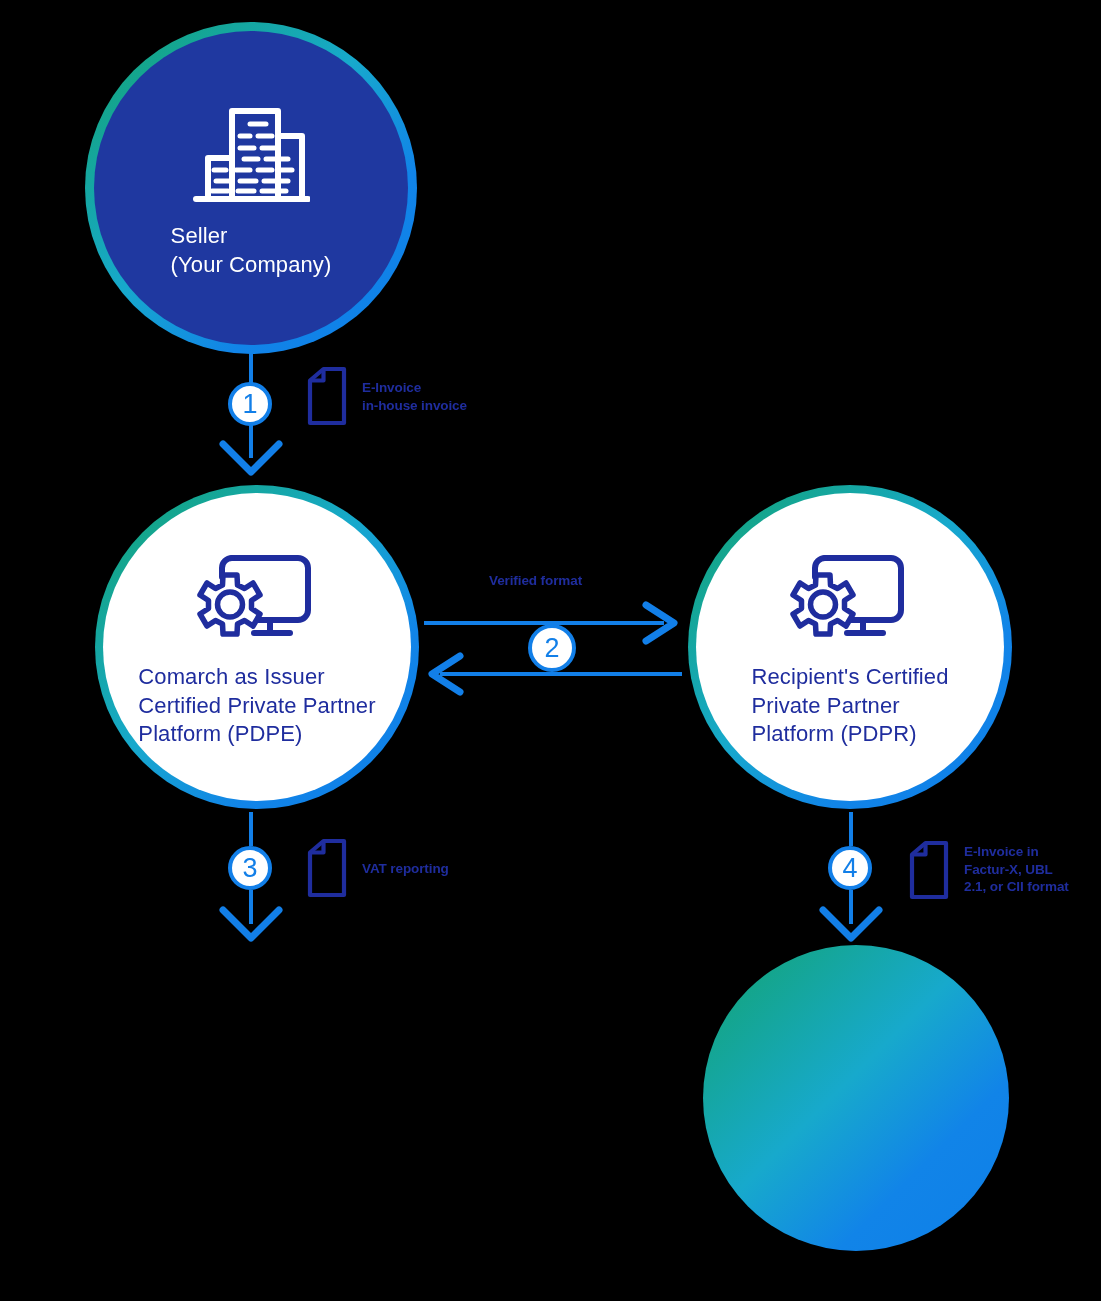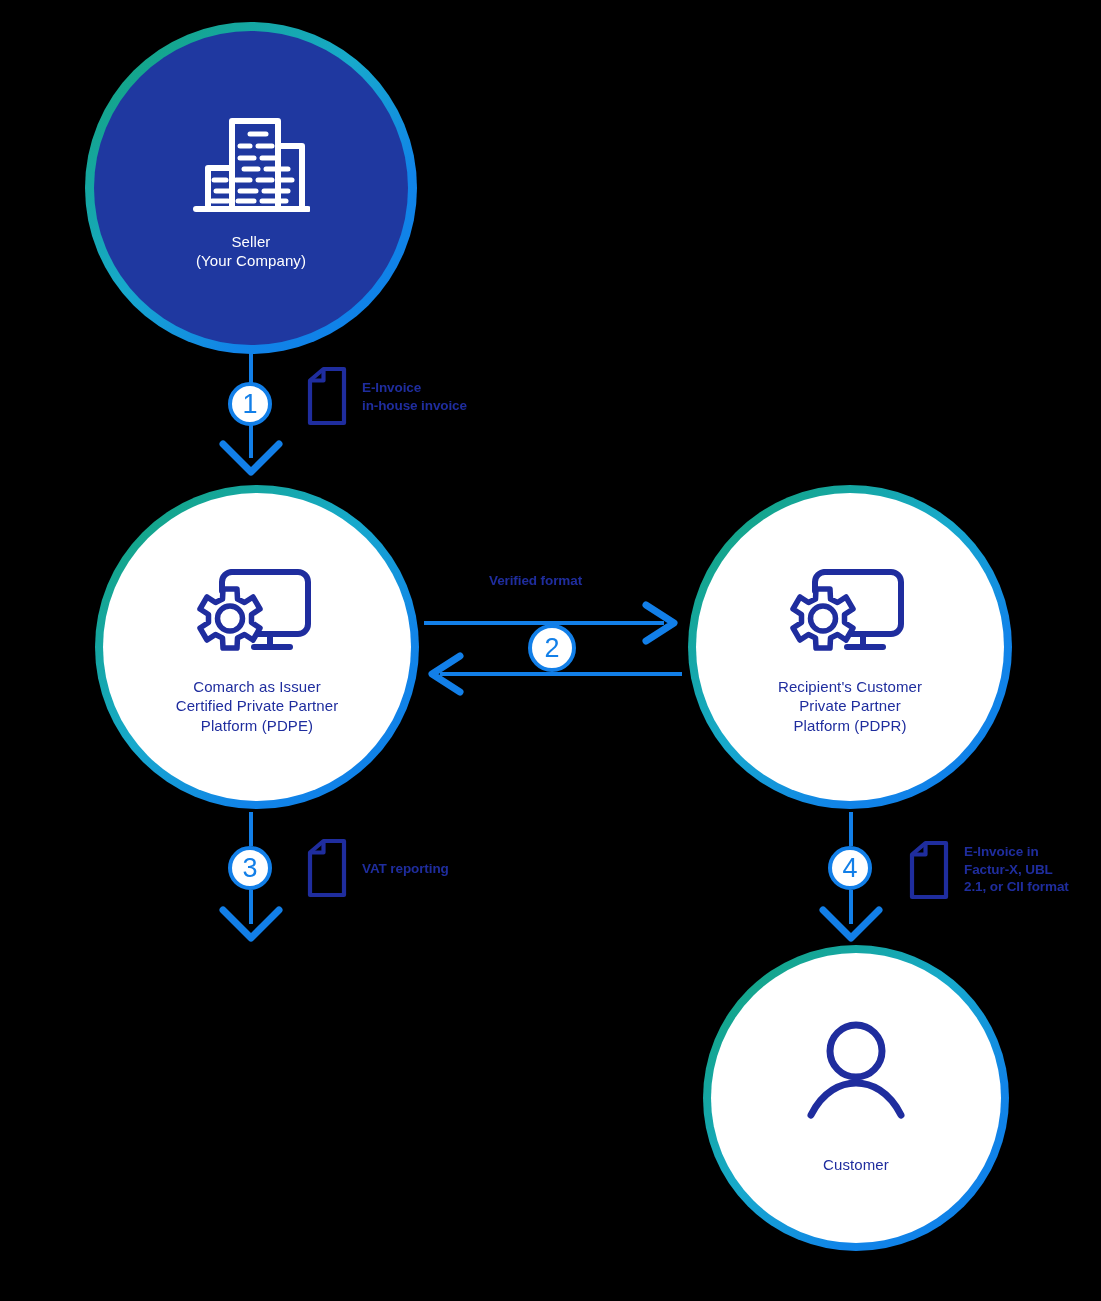--- a/index.html
+++ b/index.html
@@ -13,21 +13,21 @@
   
   .node{position:absolute;border-radius:50%;display:flex;flex-direction:column;
         align-items:center;justify-content:center;box-sizing:border-box;}
   .ring{position:absolute;border-radius:50%;
         background:linear-gradient(135deg,#0f9e86 0%,#14a58b 14%,#17a9cc 46%,#1184e8 72%,#0e7fe8 100%);}
   .ring-inner{position:absolute;border-radius:50%;overflow:hidden;
         display:flex;flex-direction:column;align-items:center;justify-content:center;}
   .node-white .ring-inner{background:#ffffff;}
   .node-blue .ring-inner{background:#1f38a0;}
 
-  .node-label{ text-align:center;line-height:1.30;font-size:15px;color:#1f2d9e;
+  .node-label{ text-align:left;line-height:1.30;font-size:22px;color:#1f2d9e;
                letter-spacing:.1px;white-space:pre-line;}
   .node-blue .node-label{color:#ffffff;}
 
   .node-icon{display:flex;align-items:center;justify-content:center;margin-bottom:14px;}
 
   
   .conn{position:absolute;}
   .vline{position:absolute;background:#127fe8;width:4px;}
   .hline{position:absolute;background:#127fe8;height:4px;}
 
@@ -187,35 +187,24 @@
             <path d="M40 13 A10 10 0 0 0 30 23 L30 32"></path>
             <path d="M78 75 L78 88"></path>
             <path d="M62 88 L98 88"></path>
           </g>
           <g fill="none" stroke="#1f2d9e" stroke-width="5.5" stroke-linecap="round" stroke-linejoin="round">
             <path d="M31 30 L45 30 L45.5 40 L52.5 43.5 L61 38 L68 50 L59.5 55.5 L59.5 63.5 L68 69 L61 81 L52.5 75.5 L45.5 79 L45 89 L31 89 L30.5 79 L23.5 75.5 L15 81 L8 69 L16.5 63.5 L16.5 55.5 L8 50 L15 38 L23.5 43.5 L30.5 40 Z"></path>
             <circle cx="38" cy="59.5" r="12.5"></circle>
           </g>
         </svg>
       </div>
-      <div class="node-label">Recipient's Customer
+      <div class="node-label">Recipient's Certified
 Private Partner
 Platform (PDPR)</div>
     </div>
   </div>
 
 
   <div class="node node-white" style="left:703px;top:945px;width:306px;height:306px;">
     <div class="ring" style="inset:0;"></div>
-    <div class="ring-inner" style="inset:8px;">
-      <div class="node-icon" style="margin-bottom:34px;">
-        <svg width="110" height="100" viewBox="0 0 110 100">
-          <g fill="none" stroke="#1f2d9e" stroke-width="7" stroke-linecap="round" stroke-linejoin="round">
-            <circle cx="55" cy="30" r="26"></circle>
-            <path d="M10 94 C22 70 40 62 55 62 C70 62 88 70 100 94"></path>
-          </g>
-        </svg>
-      </div>
-      <div class="node-label">Customer</div>
-    </div>
   </div>
 
 </div>
 
 </body></html>

